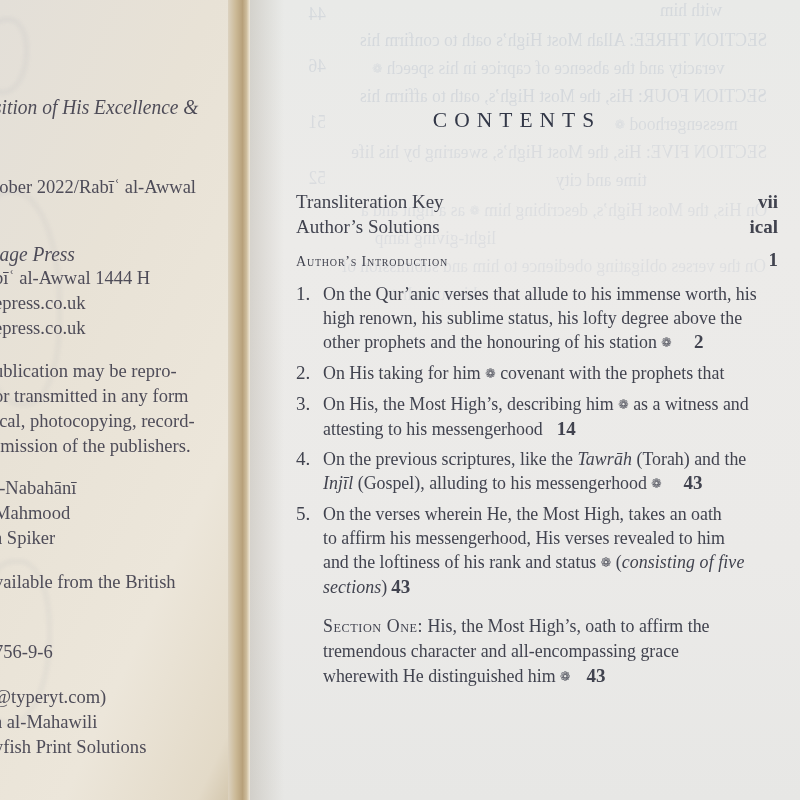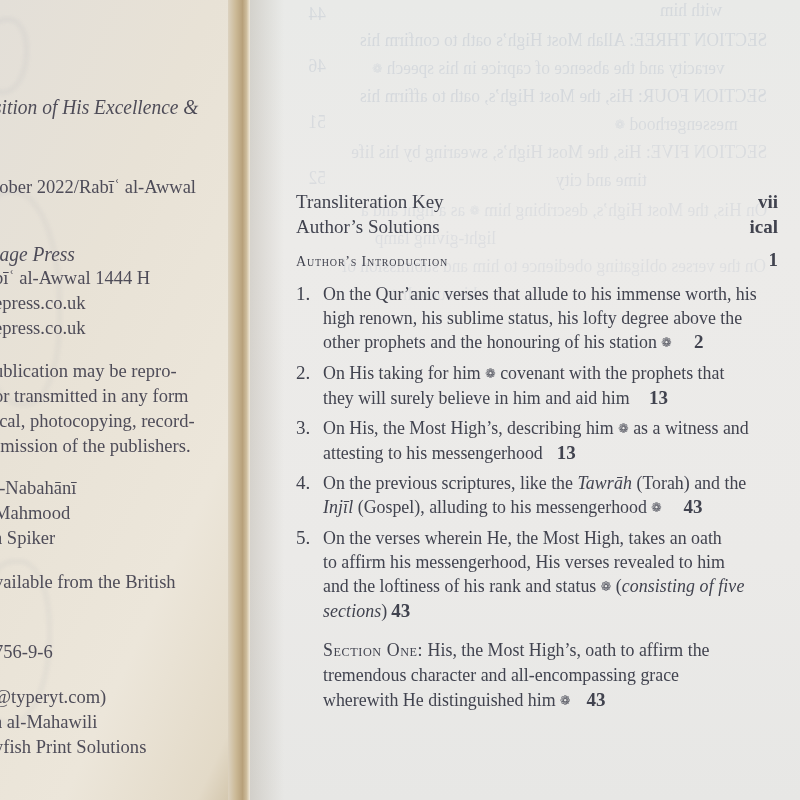--- a/index.html
+++ b/index.html
@@ -117,20 +117,21 @@
       <div class="ghost-line rich" style="right:20px;top:142px;opacity:.13">SECTION FIVE: His, the Most High’s, swearing by his life</div>
       <div class="ghost-line" style="right:150px;top:170px;opacity:.13">time and city</div>
       <div class="ghost-line" style="left:58px;top:168px;opacity:.13">52</div>
       <div class="ghost-line rich" style="right:20px;top:200px;opacity:.11">On His, the Most High’s, describing him <span class="pbuh">❁</span> as a light and a</div>
       <div class="ghost-line" style="right:300px;top:228px;opacity:.11">light-giving lamp</div>
       <div class="ghost-line rich" style="right:20px;top:256px;opacity:.10">On the verses obligating obedience to him and submission of</div>
       <div class="ghost-line rich" style="right:320px;top:284px;opacity:.10">his sunnah <span class="pbuh">❁</span></div>
     </div>
 
     <div class="toc">
+      <div class="toc-heading">CONTENTS</div>
 
       <div class="toc-body">
 
         <div class="fm">
           <span class="fm-label">Transliteration Key</span>
           <span class="pageno">vii</span>
         </div>
         <div class="fm gap">
           <span class="fm-label">Author’s Solutions</span>
           <span class="pageno">ical</span>
@@ -149,34 +150,30 @@
               <span class="lltext rich">other prophets and the honouring of his station <span class="pbuh">❁</span></span>
               <span class="pageno">2</span>
             </div>
           </div>
         </div>
 
         <div class="entry">
           <span class="enum">2.</span>
           <div class="elines">
             <div class="eline rich">On His taking for him <span class="pbuh">❁</span> covenant with the prophets that</div>
-            <div class="lastline">
-              <span class="lltext rich">they will surely believe in him and aid him</span>
-              <span class="pageno">13</span>
-            </div>
           </div>
         </div>
 
         <div class="entry">
           <span class="enum">3.</span>
           <div class="elines">
             <div class="eline rich">On His, the Most High’s, describing him <span class="pbuh">❁</span> as a witness and</div>
             <div class="lastline">
               <span class="lltext rich">attesting to his messengerhood</span>
-              <span class="pageno">13</span>
+              <span class="pageno">14</span>
             </div>
           </div>
         </div>
 
         <div class="entry">
           <span class="enum">4.</span>
           <div class="elines">
             <div class="eline rich">On the previous scriptures, like the <i>Tawrāh</i> (Torah) and the</div>
             <div class="lastline">
               <span class="lltext rich"><i>Injīl</i> (Gospel), alluding to his messengerhood <span class="pbuh">❁</span></span>

